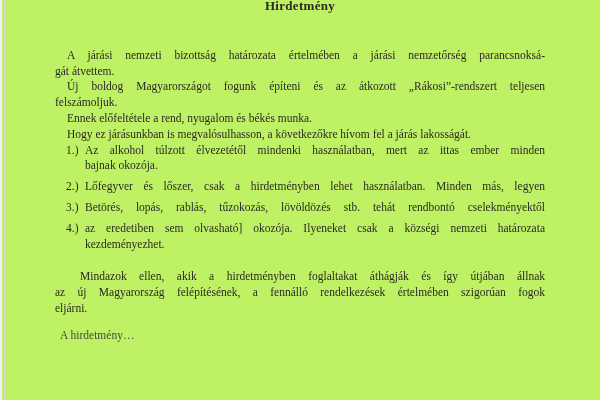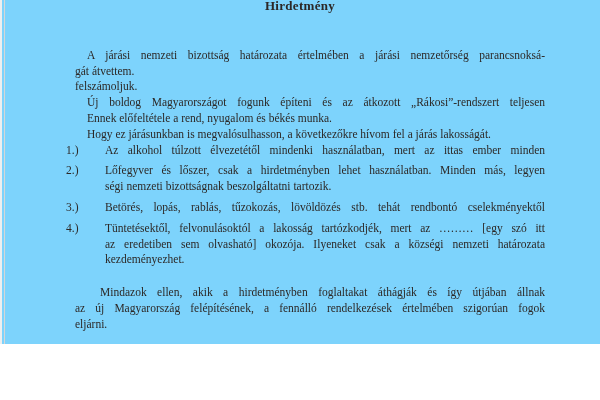--- a/index.html
+++ b/index.html
@@ -1,21 +1,21 @@
 <!DOCTYPE html>
 <html lang="hu"><head>
 <meta charset="utf-8">
 <style>
   html, body { margin: 0; padding: 0; background: #ffffff; }
 
   .doc-page {
     position: relative;
     width: 600px;
-    height: 344px;
-    background: #7dd3fc;
+    height: 400px;
+    background: #bef264;
     overflow: hidden;
     font-family: "Liberation Serif", "DejaVu Serif", serif;
     font-size: 11.5px;
     line-height: 15.8px;
     color: #2c2826;
   }
 
   .scan-edge {
     position: absolute;
     left: 4px; top: 0; bottom: 0;
@@ -39,21 +39,21 @@
   .doc-title {
     font-weight: bold;
     font-size: 13px;
     line-height: 15.8px;
     text-align: center;
     letter-spacing: 0.3px;
     margin: -2px 0 34px 0;
   }
 
   .block { margin: 0; }
-  .line { min-height: 15.8px; margin-left: 20px; }
+  .line { min-height: 15.8px; }
   .line.j { text-align: justify; text-align-last: justify; }
 
   .b-paragraph .line.first { padding-left: 12px; }
 
   .b-list { position: relative; padding-left: 30px; }
   .b-list + .b-list { margin-top: 5px; }
   .b-list .marker { position: absolute; left: 11px; top: 0; }
 
   .b-closing { margin-top: 17px; }
   .b-closing .line.first { padding-left: 25px; }
@@ -69,45 +69,44 @@
 
   <div class="content">
     <div class="doc-title">Hirdetmény</div>
 
     <div id="blocks">
         <div class="block b-paragraph">
           <div class="line j first">A járási nemzeti bizottság határozata értelmében a járási nemzetőrség parancsnoksá-</div>
           <div class="line">gát átvettem.</div>
         </div>
         <div class="block b-paragraph">
+          <div class="line j first">Új boldog Magyarországot fogunk építeni és az átkozott „Rákosi”-rendszert teljesen</div>
           <div class="line">felszámoljuk.</div>
-          <div class="line j first">Új boldog Magyarországot fogunk építeni és az átkozott „Rákosi”-rendszert teljesen</div>
         </div>
         <div class="block b-paragraph">
           <div class="line first">Ennek előfeltétele a rend, nyugalom és békés munka.</div>
         </div>
         <div class="block b-paragraph">
           <div class="line first">Hogy ez járásunkban is megvalósulhasson, a következőkre hívom fel a járás lakosságát.</div>
         </div>
         <div class="block b-list">
           <span class="marker">1.)</span>
           <div class="line j">Az alkohol túlzott élvezetétől mindenki használatban, mert az ittas ember minden</div>
+          <div class="line">bajnak okozója.</div>
         </div>
         <div class="block b-list">
           <span class="marker">2.)</span>
           <div class="line j">Lőfegyver és lőszer, csak a hirdetményben lehet használatban. Minden más, legyen</div>
-          <div class="line">ségi nemzeti bizottságnak beszolgáltatni tartozik.</div>
         </div>
         <div class="block b-list">
           <span class="marker">3.)</span>
           <div class="line j">Betörés, lopás, rablás, tűzokozás, lövöldözés stb. tehát rendbontó cselekményektől</div>
         </div>
         <div class="block b-list">
           <span class="marker">4.)</span>
-          <div class="line j">Tüntetésektől, felvonulásoktól a lakosság tartózkodjék, mert az ……… [egy szó itt</div>
           <div class="line j">az eredetiben sem olvasható] okozója. Ilyeneket csak a községi nemzeti határozata</div>
           <div class="line">kezdeményezhet.</div>
         </div>
         <div class="block b-closing">
           <div class="line j first">Mindazok ellen, akik a hirdetményben foglaltakat áthágják és így útjában állnak</div>
           <div class="line j">az új Magyarország felépítésének, a fennálló rendelkezések értelmében szigorúan fogok</div>
           <div class="line">eljárni.</div>
         </div>
         <div class="block b-clipped">
           <div class="line">A hirdetmény…</div>

